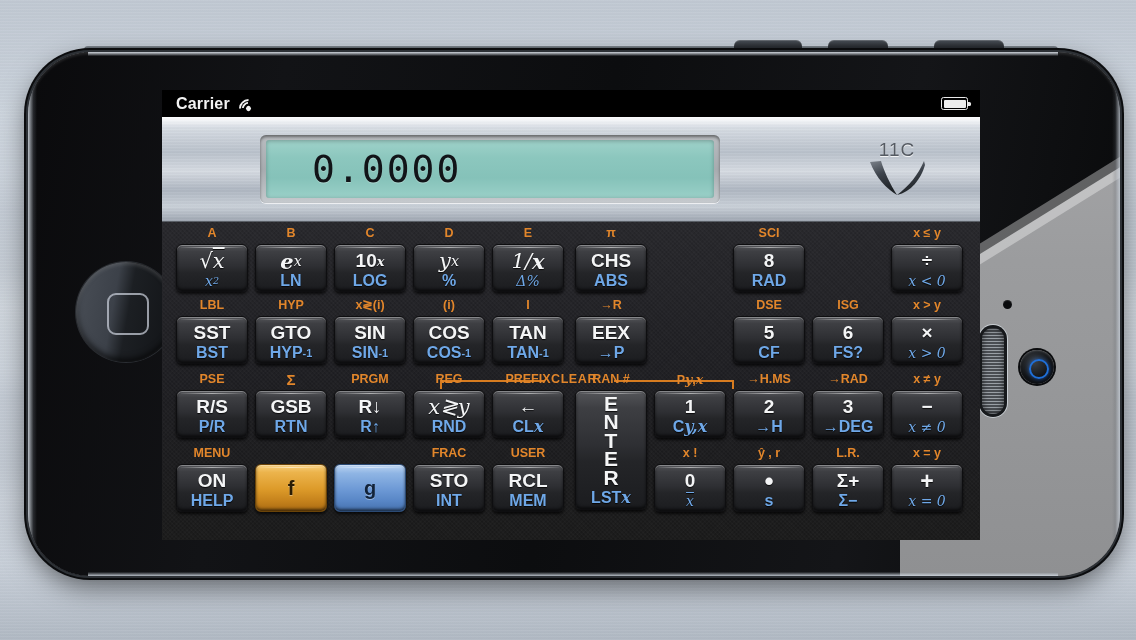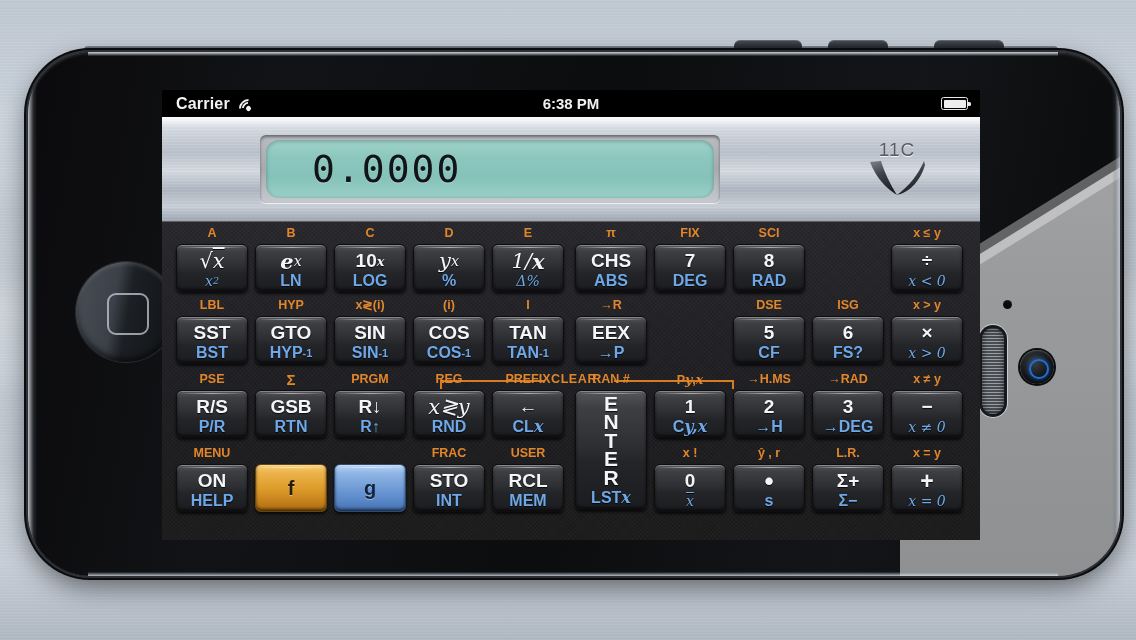--- a/index.html
+++ b/index.html
@@ -171,21 +171,21 @@
   #lcd-frame {
     position:absolute; left:98px; top:18px; width:460px; height:68px;
     background:linear-gradient(180deg,#b9bcc0 0%, #a7abaf 50%, #c6cace 100%);
     border-radius:6px;
     box-shadow:inset 0 2px 3px rgba(0,0,0,0.45), 0 1px 0 rgba(255,255,255,0.7);
     padding:5px 6px;
   }
   #lcd {
     width:100%; height:100%;
     background:linear-gradient(180deg,#9fd2ca 0%, #8cc7be 30%, #85c2b9 65%, #9ad0c8 100%);
-    border-radius:13px;
+    border-radius:3px;
     box-shadow:inset 0 1px 4px rgba(0,0,0,0.28);
     display:flex; align-items:center;
   }
   #lcd-value {
     margin-left:46px; font-family:"DejaVu Sans Mono", monospace;
     font-size:38px; color:#111418; letter-spacing:2px;
     text-shadow:0 1px 0 rgba(255,255,255,0.25);
   }
 
   
@@ -317,21 +317,20 @@
 
     <div id="screen">
 
       <div id="status-bar">
         <span id="carrier-label">Carrier</span>
         <span class="wifi-icon">
             <i></i>
             <i></i>
             <i></i>
           </span>
-        <span id="status-time">6:38 PM</span>
         <span class="battery">
             <i></i>
           </span>
       </div>
 
       <div id="calc">
 
         <div id="faceplate">
           <div class="faceplate-shine"></div>
 
@@ -400,27 +399,20 @@
                 <div class="sub serif">Δ%</div>
               </div>
             </div>
             <div class="key-cell" style="left:403px">
               <div class="flabel it">π</div>
               <div class="key">
                 <div class="main">CHS</div>
                 <div class="sub">ABS</div>
               </div>
             </div>
-            <div class="key-cell" style="left:482px">
-              <div class="flabel">FIX</div>
-              <div class="key">
-                <div class="main">7</div>
-                <div class="sub">DEG</div>
-              </div>
-            </div>
             <div class="key-cell" style="left:561px">
               <div class="flabel">SCI</div>
               <div class="key">
                 <div class="main">8</div>
                 <div class="sub">RAD</div>
               </div>
             </div>
             <div class="key-cell" style="left:719px">
               <div class="flabel it">x ≤ y</div>
               <div class="key">

